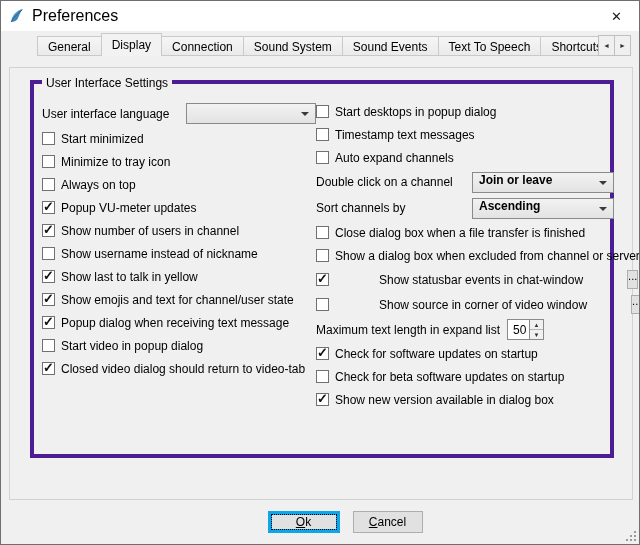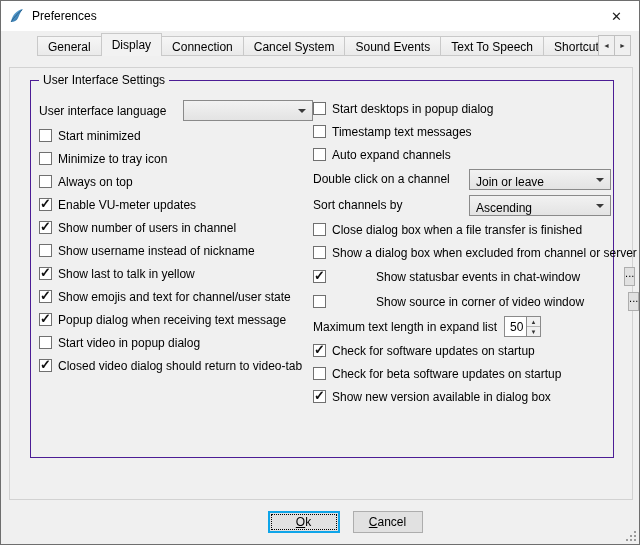--- a/index.html
+++ b/index.html
@@ -4,41 +4,41 @@
 <style>
   * { box-sizing: border-box; margin: 0; padding: 0; }
   html, body { width: 640px; height: 545px; }
   body { font-family: "Liberation Sans", sans-serif; font-size: 12px; color: #000; background: #fff; }
 
   .window { position: relative; width: 640px; height: 545px; background: #f0f0f0; border: 1px solid #6e6e6e; overflow: hidden; }
 
   
   .titlebar { height: 30px; background: #ffffff; display: flex; align-items: center; padding-left: 8px; }
   .app-icon { width: 16px; height: 16px; margin-right: 7px; flex: 0 0 16px; }
-  .title-text { flex: 1; font-size: 12px; }
+  .title-text { flex: 1; font-size: 16px; }
   .close-btn { width: 45px; height: 30px; display: flex; align-items: center; justify-content: center;
                font-size: 13px; color: #1a1a1a; background: transparent; border: none; cursor: default; }
 
   
   .tabbar { position: absolute; left: 8px; top: 32px; right: 8px; height: 23px; margin-left: 28px; }
   .tabs-clip { position: absolute; inset: 0; overflow: hidden; display: flex; align-items: flex-end; }
   .tab { height: 20px; padding: 2px 10px 0; border: 1px solid #c9c9c9; background: linear-gradient(#f6f6f6, #eaeaea);
          white-space: nowrap; display: flex; align-items: center; }
   .tab + .tab { margin-left: -1px; }
   .tab.active { height: 23px; padding-top: 0; border-bottom: none; background: #f2f2f2; position: relative; z-index: 2; }
   .tab-scroll { position: absolute; right: 0; bottom: 0; height: 21px; display: flex; z-index: 5; background: #f0f0f0; }
   .tab-scroll-btn { width: 17px; height: 21px; border: 1px solid #c0c0c0; background: #f0f0f0;
                     display: flex; align-items: center; justify-content: center; font-size: 7px; color: #333; }
   .tab-scroll-btn + .tab-scroll-btn { margin-left: -1px; }
 
   
   .pane { position: absolute; left: 8px; top: 66px; width: 624px; height: 433px; border: 1px solid #d2d2d2; background: #f0f0f0; }
 
   
-  .groupbox { position: absolute; left: 20px; top: 12px; width: 584px; height: 378px; border: 1px solid #4c1d95; }
+  .groupbox { position: absolute; left: 20px; top: 12px; width: 584px; height: 378px; border: 4px solid #4c1d95; }
   .legend { position: absolute; top: -8px; left: 8px; background: #f0f0f0; padding: 0 4px; }
 
   .col-left  { position: absolute; left: 8px;   top: 16px; width: 274px; }
   .col-right { position: absolute; left: 282px; top: 16px; width: 298px; }
 
   .row { height: 23px; display: flex; align-items: center; }
   .row.combo-row { height: 26px; justify-content: space-between; }
   .row.btn-row { height: 25px; gap: 44px; }
   .row.spin-row { height: 25px; }
   .lang-row { height: 27px; display: flex; align-items: center; justify-content: space-between; }
@@ -46,21 +46,21 @@
   .lbl { white-space: nowrap; }
 
   
   .checkbox { width: 13px; height: 13px; background: #fff; border: 1px solid #707070; position: relative;
               flex: 0 0 13px; margin-right: 6px; }
   .checkbox.checked::after { content: "✓"; position: absolute; left: 0px; top: -3px; font-size: 13px;
                              font-weight: bold; color: #111; }
 
   
   .combo { height: 21px; border: 1px solid #8a8a8a; background: linear-gradient(#f2f2f2, #e3e3e3);
-           display: flex; align-items: flex-end; padding: 0 18px 0 6px; position: relative; }
+           display: flex; align-items: flex-start; padding: 0 18px 0 6px; position: relative; font-weight: bold; }
   .combo.w130 { width: 130px; }
   .combo.w142 { width: 142px; }
   .combo-value { white-space: nowrap; overflow: hidden; }
   .combo-arrow { position: absolute; right: 6px; top: 8px; width: 0; height: 0;
                  border-left: 4px solid transparent; border-right: 4px solid transparent; border-top: 4px solid #3a3a3a; }
 
   
   .dots-btn { width: 26px; height: 19px; border: 1px solid #adadad; background: #e1e1e1; margin-left: auto;
               display: flex; align-items: flex-start; justify-content: center; font-size: 11px; line-height: 10px; }
 
@@ -68,21 +68,21 @@
   .spin { display: flex; margin-left: 7px; }
   .spin-value { width: 22px; height: 21px; border: 1px solid #8a8a8a; border-right: none; background: #fff;
                 display: flex; align-items: center; padding-left: 5px; text-align: center; }
   .spin-arrows { width: 15px; height: 21px; border: 1px solid #8a8a8a; display: flex; flex-direction: column; background: #f0f0f0; }
   .spin-up, .spin-down { flex: 1; display: flex; align-items: center; justify-content: center; font-size: 6px; color: #333; }
   .spin-up { border-bottom: 1px solid #b5b5b5; }
 
   
   .button-row { position: absolute; left: 0; right: 0; top: 510px; display: flex; justify-content: center; gap: 13px; padding-left: 50px; }
   .btn { height: 22px; background: #e1e1e1; border: 1px solid #adadad; display: flex; align-items: center; justify-content: center; font-size: 12px; }
-  .btn.ok { width: 72px; border: 2px solid #0ea5e9; outline: 1px dotted #000; outline-offset: -4px; }
+  .btn.ok { width: 72px; border: 4px solid #0ea5e9; outline: 1px dotted #000; outline-offset: -4px; }
   .btn.cancel { width: 70px; }
   .btn-label { display: block; }
   .btn-label::first-letter { text-decoration: underline; }
 
   .grip { position: absolute; right: 2px; bottom: 2px; width: 13px; height: 13px; }
 </style>
 </head>
 <body>
 
 <div class="window">
@@ -102,21 +102,21 @@
     </span>
     <span class="title-text">Preferences</span>
     <button class="close-btn">✕</button>
   </div>
 
   <div class="tabbar">
     <div class="tabs-clip">
       <div class="tab">General</div>
       <div class="tab active">Display</div>
       <div class="tab">Connection</div>
-      <div class="tab">Cancel System</div>
+      <div class="tab">Sound System</div>
       <div class="tab">Sound Events</div>
       <div class="tab">Text To Speech</div>
       <div class="tab">Shortcuts</div>
       <div class="tab">Video</div>
     </div>
     <div class="tab-scroll">
       <div class="tab-scroll-btn">◄</div>
       <div class="tab-scroll-btn">►</div>
     </div>
   </div>
@@ -141,21 +141,21 @@
         <div class="row">
           <span class="checkbox"></span>
           <span class="lbl">Minimize to tray icon</span>
         </div>
         <div class="row">
           <span class="checkbox"></span>
           <span class="lbl">Always on top</span>
         </div>
         <div class="row">
           <span class="checkbox checked"></span>
-          <span class="lbl">Enable VU-meter updates</span>
+          <span class="lbl">Popup VU-meter updates</span>
         </div>
         <div class="row">
           <span class="checkbox checked"></span>
           <span class="lbl">Show number of users in channel</span>
         </div>
         <div class="row">
           <span class="checkbox"></span>
           <span class="lbl">Show username instead of nickname</span>
         </div>
         <div class="row">

